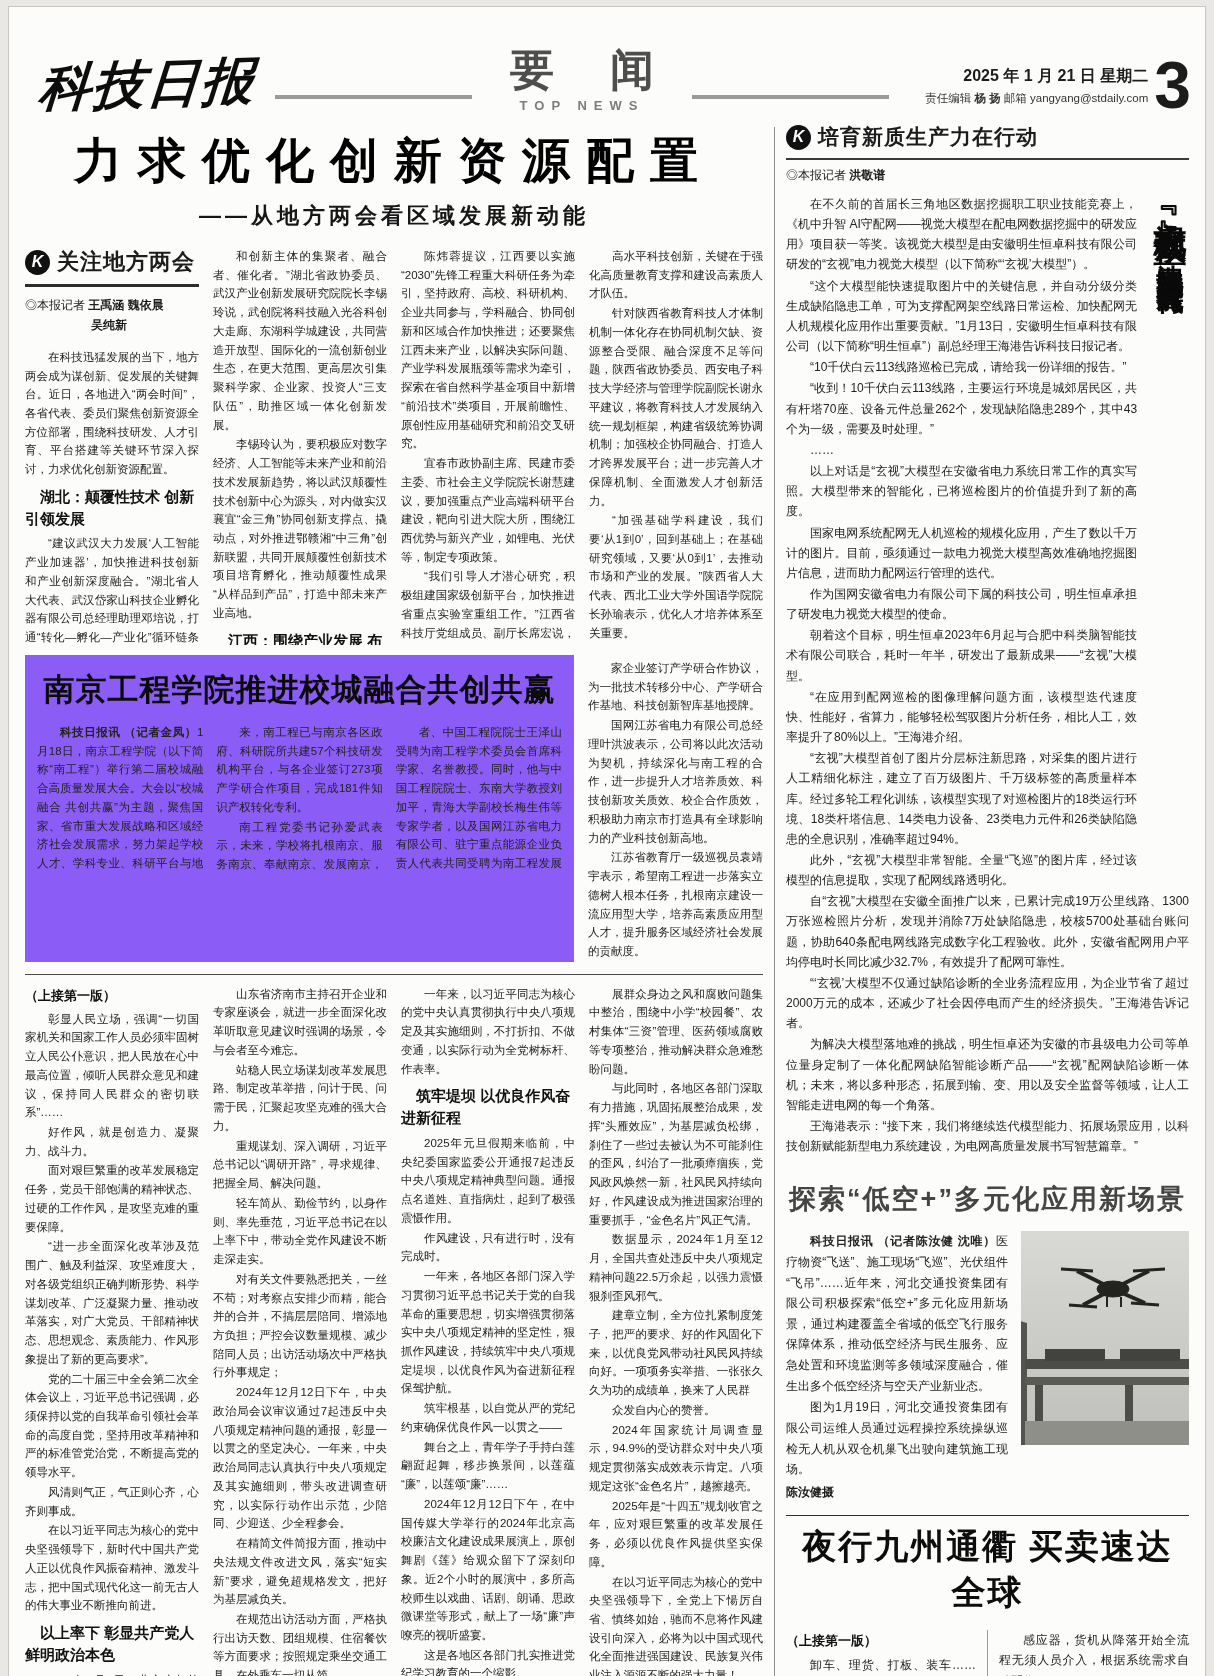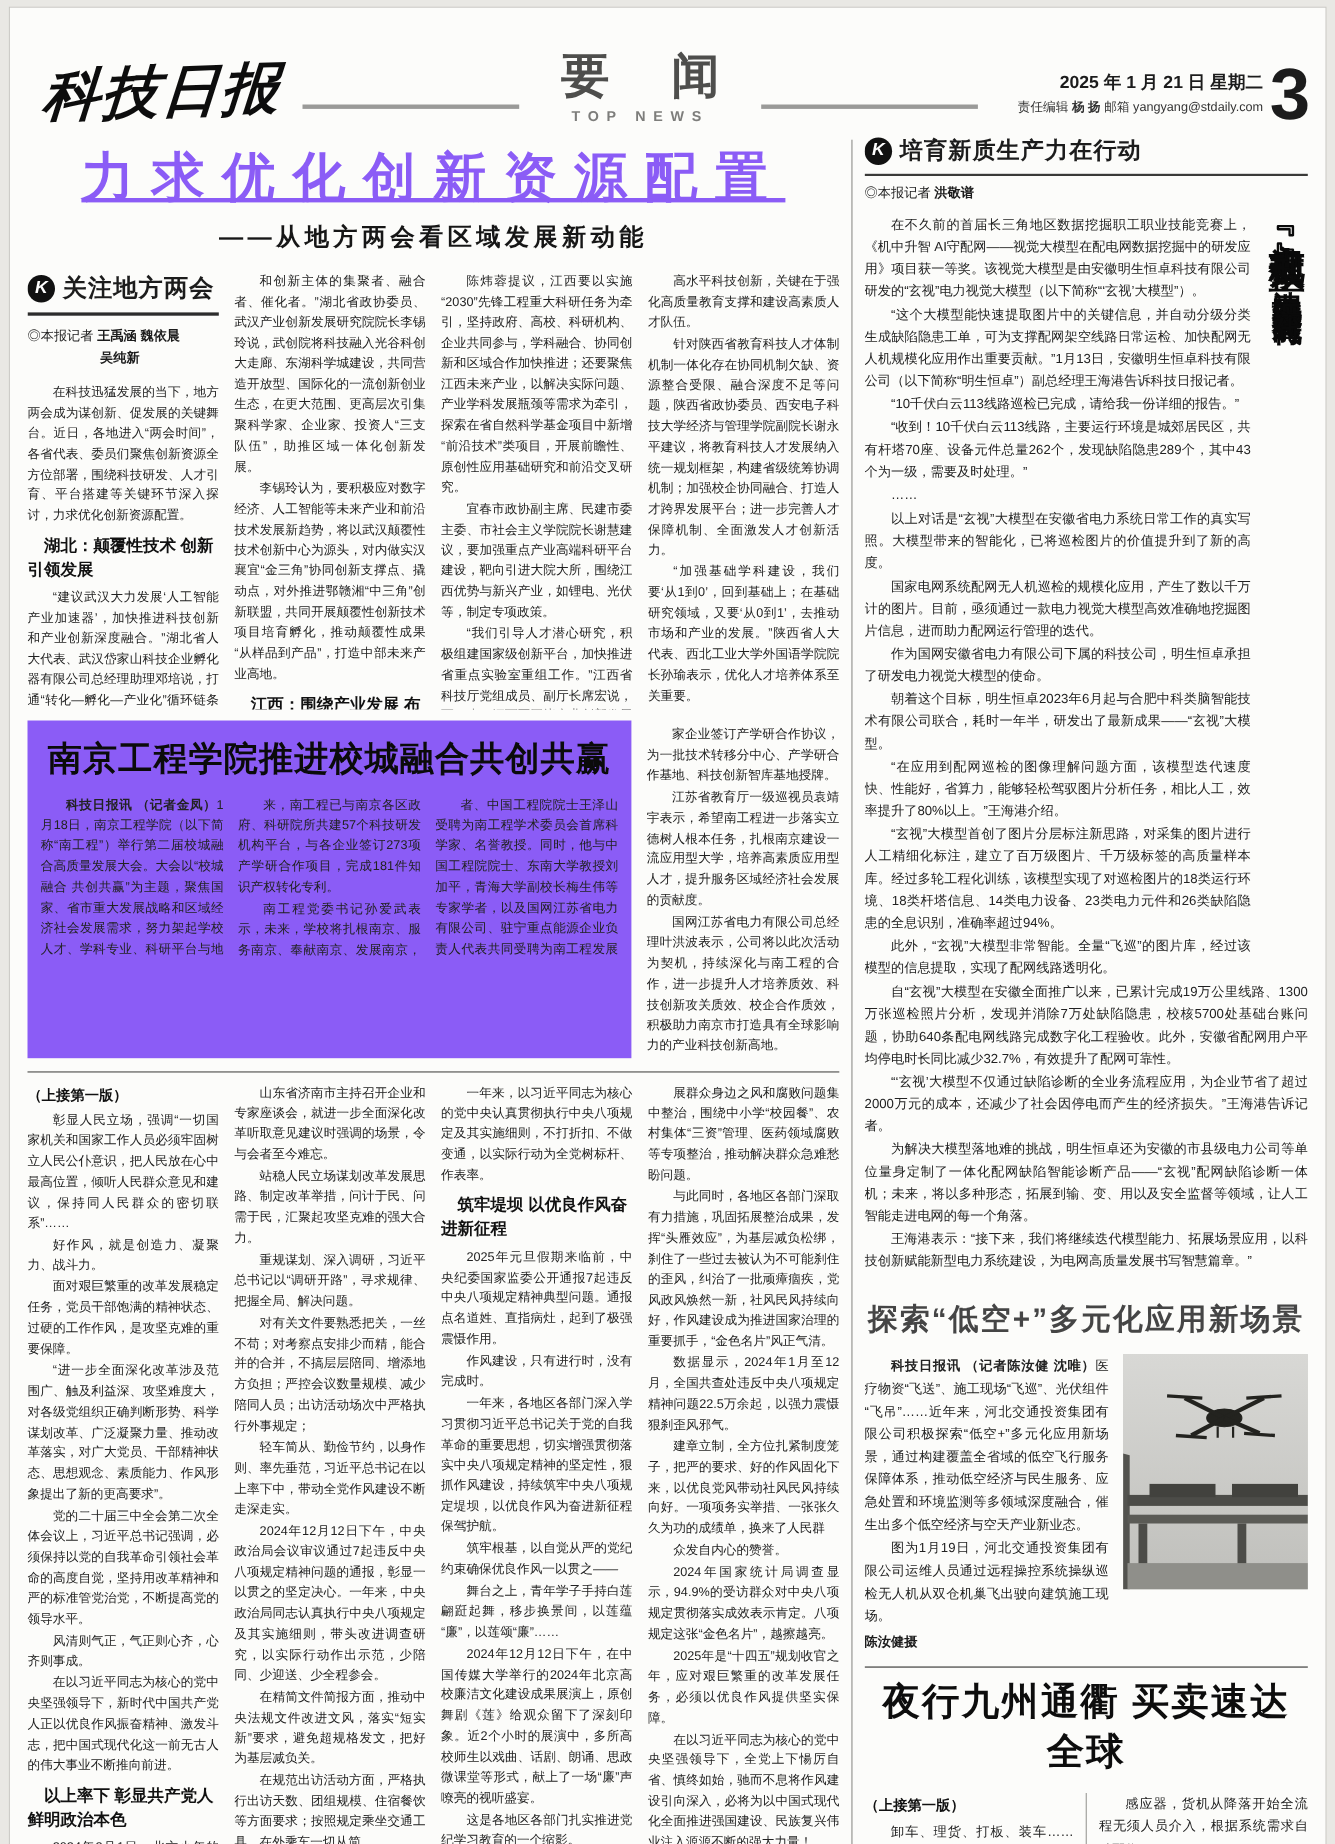--- a/index.html
+++ b/index.html
@@ -34,21 +34,21 @@
   
   .para { font-size:11.5px; line-height:1.63; text-align:justify; text-indent:2em;
           color:#222; margin-bottom:1px; }
   .para b { font-weight:bold; }
   .col-subhead { font-size:15px; font-weight:900; line-height:1.45; margin:7px 0 5px;
                  text-indent:1em; color:#111; }
   .col-subhead.continued { text-indent:0; font-size:13px; margin:2px 0 4px; }
 
   
   .lead-headline { text-align:center; font-size:48px; font-weight:900; letter-spacing:16px;
-                   color:#8b5cf6; margin:6px 0 8px;text-decoration:underline; }
+                   color:#000000; margin:6px 0 8px; }
   .lead-subheadline { text-align:center; font-size:22px; font-weight:bold; letter-spacing:4px;
                       margin-bottom:16px; color:#161616; }
   .cols4 { display:flex; gap:14px; }
   .cols4 .col { flex:1; overflow:hidden; }
   .lead-cols { height:398px; }
   .kicker-box { border-bottom:3px solid #2c2c2c; padding-bottom:7px; margin-bottom:8px;
                 display:flex; align-items:center; gap:7px; }
   .k-icon { width:25px; height:25px; border-radius:50%; background:#111; color:#fff;
             font-weight:900; font-size:16px; display:inline-flex; align-items:center;
             justify-content:center; flex:0 0 auto; font-style:italic; }
@@ -184,22 +184,22 @@
                 <p class="para">来，南工程已与南京各区政府、科研院所共建57个科技研发机构平台，与各企业签订273项产学研合作项目，完成181件知识产权转化专利。</p>
                 <p class="para">南工程党委书记孙爱武表示，未来，学校将扎根南京、服务南京、奉献南京、发展南京，持续提升校城融合发展成效，持续完善融合发展工作机制，持续提升人才服务质量，加速提升服务南京贡献度。</p>
               </div>
             <div class="col">
                 <p class="para">者、中国工程院院士王泽山受聘为南工程学术委员会首席科学家、名誉教授。同时，他与中国工程院院士、东南大学教授刘加平，青海大学副校长梅生伟等专家学者，以及国网江苏省电力有限公司、驻宁重点能源企业负责人代表共同受聘为南工程发展咨询委员会顾问。</p>
               </div>
           </div>
         </div>
         <div class="banner-col4">
             <p class="para">家企业签订产学研合作协议，为一批技术转移分中心、产学研合作基地、科技创新智库基地授牌。</p>
+            <p class="para">国网江苏省电力有限公司总经理叶洪波表示，公司将以此次活动为契机，持续深化与南工程的合作，进一步提升人才培养质效、科技创新攻关质效、校企合作质效，积极助力南京市打造具有全球影响力的产业科技创新高地。</p>
             <p class="para">江苏省教育厅一级巡视员袁靖宇表示，希望南工程进一步落实立德树人根本任务，扎根南京建设一流应用型大学，培养高素质应用型人才，提升服务区域经济社会发展的贡献度。</p>
-            <p class="para">国网江苏省电力有限公司总经理叶洪波表示，公司将以此次活动为契机，持续深化与南工程的合作，进一步提升人才培养质效、科技创新攻关质效、校企合作质效，积极助力南京市打造具有全球影响力的产业科技创新高地。</p>
           </div>
       </div>
 
       <div class="rule-h"></div>
       <div class="cols4 bottom-cols">
         <div class="col">
             <div class="col-subhead continued">（上接第一版）</div>
             <p class="para">彰显人民立场，强调“一切国家机关和国家工作人员必须牢固树立人民公仆意识，把人民放在心中最高位置，倾听人民群众意见和建议，保持同人民群众的密切联系”……</p>
             <p class="para">好作风，就是创造力、凝聚力、战斗力。</p>
             <p class="para">面对艰巨繁重的改革发展稳定任务，党员干部饱满的精神状态、过硬的工作作风，是攻坚克难的重要保障。</p>
@@ -207,22 +207,22 @@
             <p class="para">党的二十届三中全会第二次全体会议上，习近平总书记强调，必须保持以党的自我革命引领社会革命的高度自觉，坚持用改革精神和严的标准管党治党，不断提高党的领导水平。</p>
             <p class="para">风清则气正，气正则心齐，心齐则事成。</p>
             <p class="para">在以习近平同志为核心的党中央坚强领导下，新时代中国共产党人正以优良作风振奋精神、激发斗志，把中国式现代化这一前无古人的伟大事业不断推向前进。</p>
             <div class="col-subhead">以上率下 彰显共产党人鲜明政治本色</div>
             <p class="para">2024年2月1日，北方小年的一天，习近平总书记来到天津，看望慰问基层干部群众，汽车行驶而过的街巷，身影始终在人民中间……</p>
           </div>
         <div class="col">
             <p class="para">山东省济南市主持召开企业和专家座谈会，就进一步全面深化改革听取意见建议时强调的场景，令与会者至今难忘。</p>
             <p class="para">站稳人民立场谋划改革发展思路、制定改革举措，问计于民、问需于民，汇聚起攻坚克难的强大合力。</p>
             <p class="para">重规谋划、深入调研，习近平总书记以“调研开路”，寻求规律、把握全局、解决问题。</p>
+            <p class="para">轻车简从、勤俭节约，以身作则、率先垂范，习近平总书记在以上率下中，带动全党作风建设不断走深走实。</p>
             <p class="para">对有关文件要熟悉把关，一丝不苟；对考察点安排少而精，能合并的合并，不搞层层陪同、增添地方负担；严控会议数量规模、减少陪同人员；出访活动场次中严格执行外事规定；</p>
-            <p class="para">轻车简从、勤俭节约，以身作则、率先垂范，习近平总书记在以上率下中，带动全党作风建设不断走深走实。</p>
             <p class="para">2024年12月12日下午，中央政治局会议审议通过7起违反中央八项规定精神问题的通报，彰显一以贯之的坚定决心。一年来，中央政治局同志认真执行中央八项规定及其实施细则，带头改进调查研究，以实际行动作出示范，少陪同、少迎送、少全程参会。</p>
             <p class="para">在精简文件简报方面，推动中央法规文件改进文风，落实“短实新”要求，避免超规格发文，把好为基层减负关。</p>
             <p class="para">在规范出访活动方面，严格执行出访天数、团组规模、住宿餐饮等方面要求；按照规定乘坐交通工具，在外乘车一切从简。</p>
           </div>
         <div class="col">
             <p class="para">一年来，以习近平同志为核心的党中央认真贯彻执行中央八项规定及其实施细则，不打折扣、不做变通，以实际行动为全党树标杆、作表率。</p>
             <div class="col-subhead">筑牢堤坝 以优良作风奋进新征程</div>
             <p class="para">2025年元旦假期来临前，中央纪委国家监委公开通报7起违反中央八项规定精神典型问题。通报点名道姓、直指病灶，起到了极强震慑作用。</p>
             <p class="para">作风建设，只有进行时，没有完成时。</p>
             <p class="para">一年来，各地区各部门深入学习贯彻习近平总书记关于党的自我革命的重要思想，切实增强贯彻落实中央八项规定精神的坚定性，狠抓作风建设，持续筑牢中央八项规定堤坝，以优良作风为奋进新征程保驾护航。</p>

